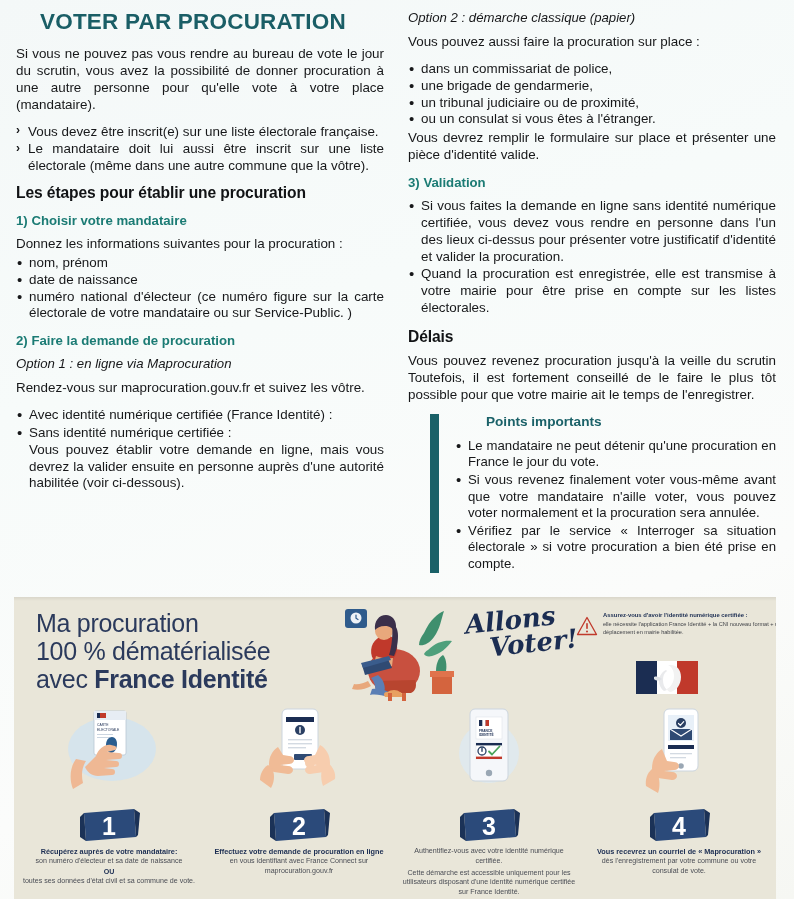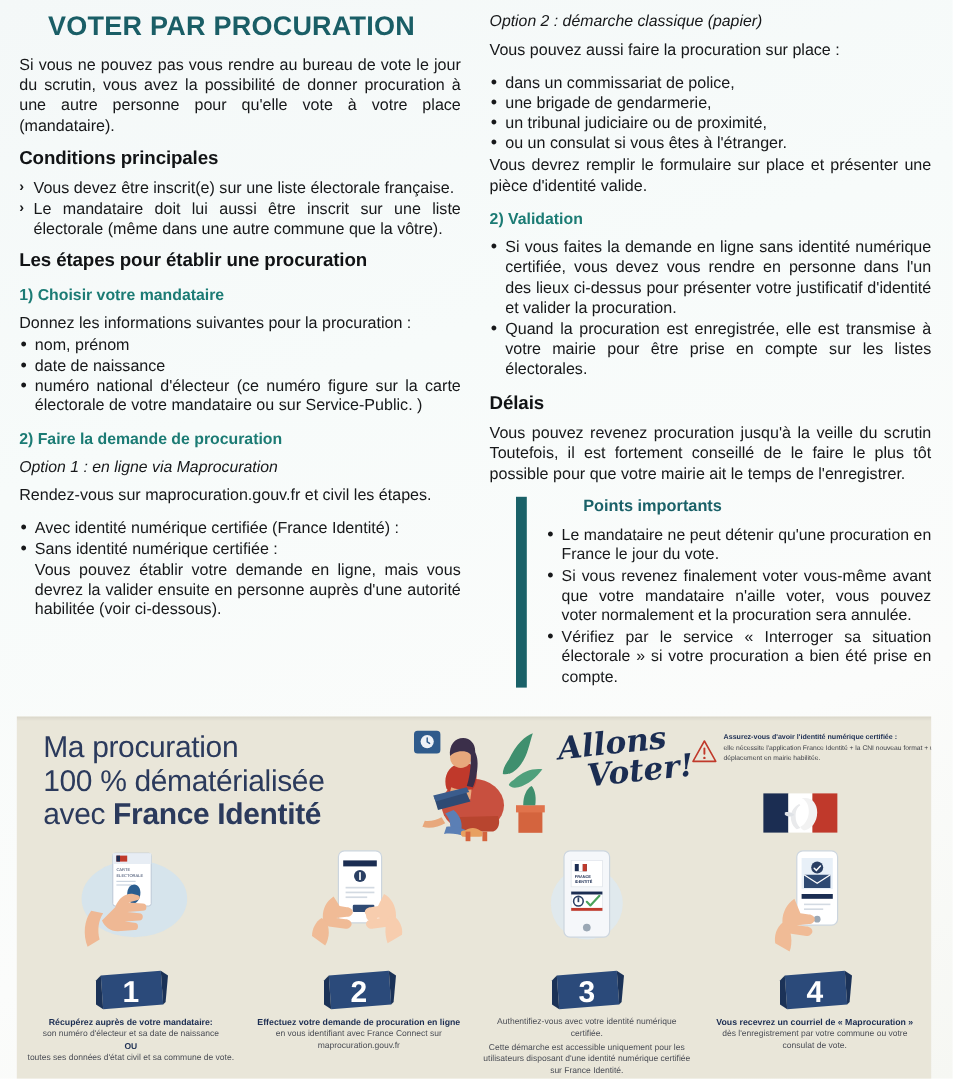--- a/index.html
+++ b/index.html
@@ -205,21 +205,20 @@
 <div class="page">
 
   <div class="cols">
 
     <div class="col col-left">
 
       <h1 class="doc-title">VOTER PAR PROCURATION</h1>
 
       <p class="body">Si vous ne pouvez pas vous rendre au bureau de vote le jour du scrutin, vous avez la possibilité de donner procuration à une autre personne pour qu'elle vote à votre place (mandataire).</p>
 
-      <h2 class="sec">Conditions principales</h2>
 
       <ul class="arrow">
         <li><span class="mk">›</span><span>Vous devez être inscrit(e) sur une liste électorale française.</span></li>
         <li><span class="mk">›</span><span>Le mandataire doit lui aussi être inscrit sur une liste électorale (même dans une autre commune que la vôtre).</span></li>
       </ul>
 
       <h2 class="sec">Les étapes pour établir une procuration</h2>
 
       <h3 class="step">1) Choisir votre mandataire</h3>
 
@@ -228,21 +227,21 @@
       <ul class="dot tight">
         <li><span class="mk">•</span><span>nom, prénom</span></li>
         <li><span class="mk">•</span><span>date de naissance</span></li>
         <li><span class="mk">•</span><span>numéro national d'électeur (ce numéro figure sur la carte électorale de votre mandataire ou sur Service-Public. )</span></li>
       </ul>
 
       <h3 class="step">2) Faire la demande de procuration</h3>
 
       <p class="opt">Option 1 : en ligne via Maprocuration</p>
 
-      <p class="body nj">Rendez-vous sur maprocuration.gouv.fr et civil les étapes.</p>
+      <p class="body nj">Rendez-vous sur maprocuration.gouv.fr et suivez les vôtre.</p>
 
       <ul class="dot">
         <li>
           <span class="mk">•</span>
           <span>Avec identité numérique certifiée (France Identité) :</span>
         </li>
         <li>
           <span class="mk">•</span>
           <span>Sans identité numérique certifiée :</span>
           <span class="sub">Vous pouvez établir votre demande en ligne, mais vous devrez la valider ensuite en personne auprès d'une autorité habilitée (voir ci-dessous).</span>
@@ -258,21 +257,21 @@
 
       <ul class="dot tight" style="margin-bottom:2px">
         <li><span class="mk">•</span><span>dans un commissariat de police,</span></li>
         <li><span class="mk">•</span><span>une brigade de gendarmerie,</span></li>
         <li><span class="mk">•</span><span>un tribunal judiciaire ou de proximité,</span></li>
         <li><span class="mk">•</span><span>ou un consulat si vous êtes à l'étranger.</span></li>
       </ul>
 
       <p class="body">Vous devrez remplir le formulaire sur place et présenter une pièce d'identité valide.</p>
 
-      <h3 class="step">2) Validation</h3>
+      <h3 class="step">3) Validation</h3>
 
       <ul class="dot">
         <li><span class="mk">•</span><span>Si vous faites la demande en ligne sans identité numérique certifiée, vous devez vous rendre en personne dans l'un des lieux ci-dessus pour présenter votre justificatif d'identité et valider la procuration.</span></li>
         <li><span class="mk">•</span><span>Quand la procuration est enregistrée, elle est transmise à votre mairie pour être prise en compte sur les listes électorales.</span></li>
       </ul>
 
       <h2 class="sec" style="margin-top:11px">Délais</h2>
 
       <p class="body">Vous pouvez revenez procuration jusqu'à la veille du scrutin Toutefois, il est fortement conseillé de le faire le plus tôt possible pour que votre mairie ait le temps de l'enregistrer.</p>
 

